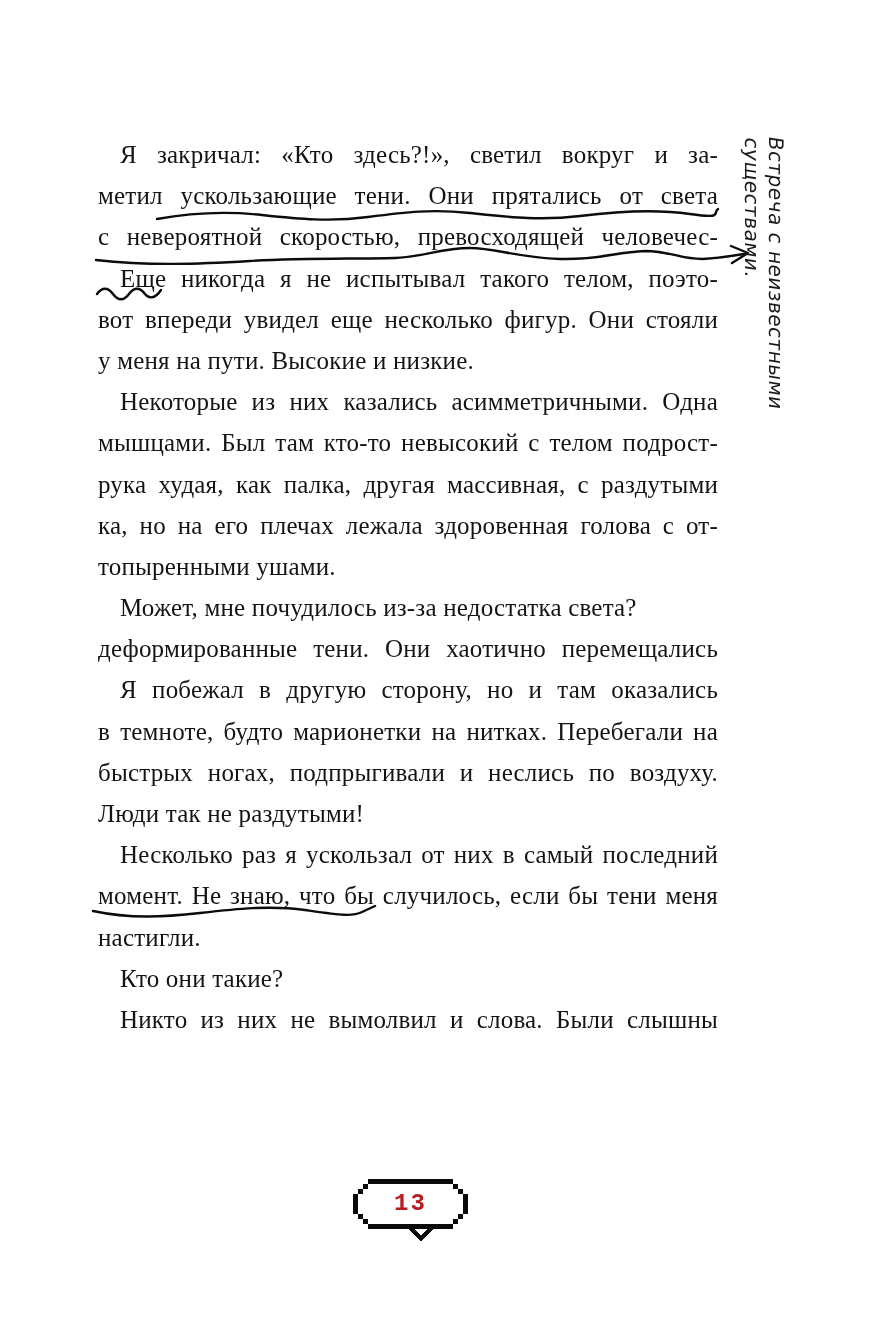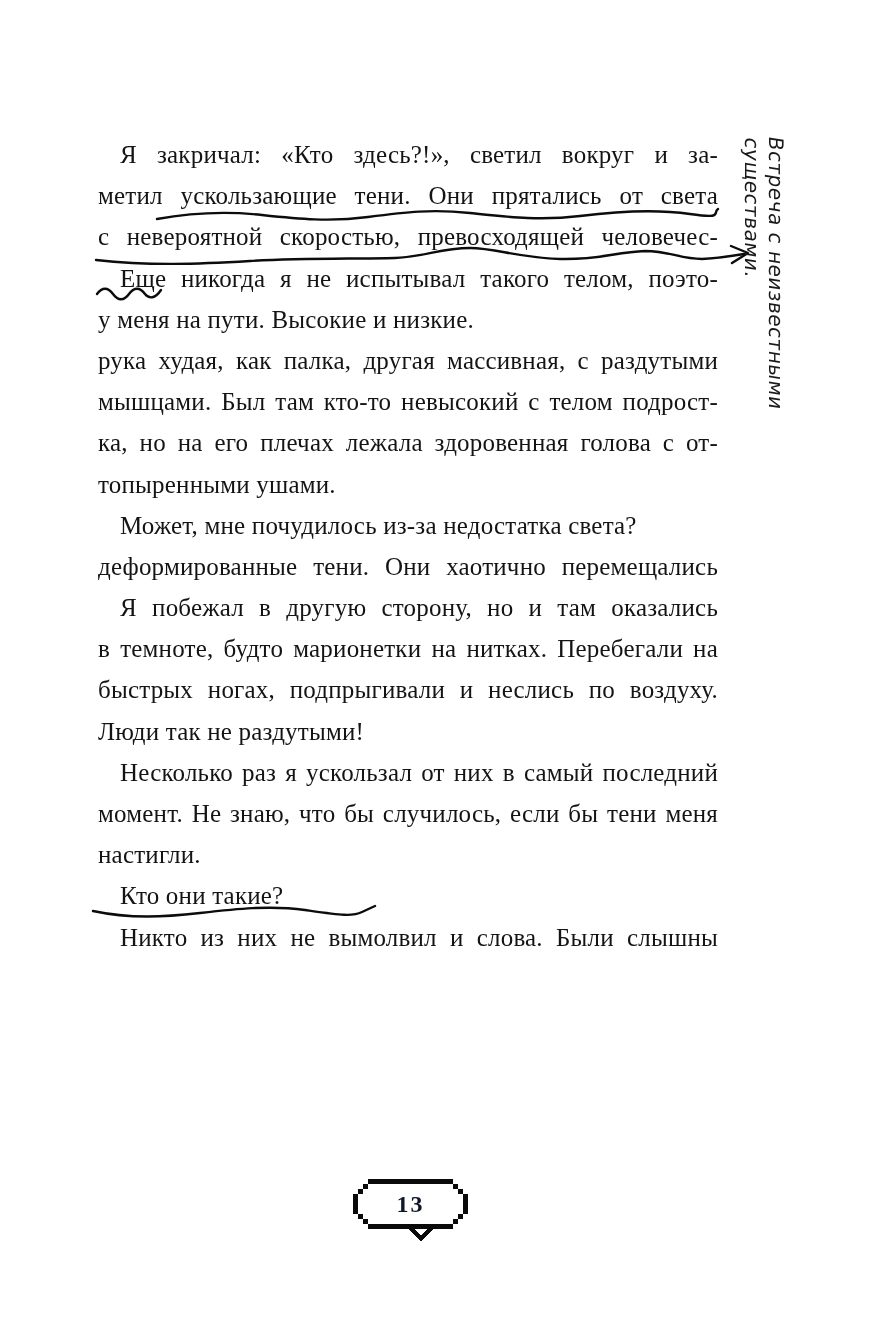--- a/index.html
+++ b/index.html
@@ -34,37 +34,39 @@
     font-family:"DejaVu Sans", sans-serif;font-style:italic;
     font-size:20px;color:#1a1a1a;letter-spacing:0.5px;
     transform:skewY(-2deg);
   }
   
   .bubble-wrap{position:absolute;left:350px;top:1177px;width:130px;height:70px;}
   .bubble-svg{position:absolute;left:0;top:0;}
   .page-num{
     position:absolute;left:3px;top:3px;width:115px;height:48px;
     text-align:center;line-height:48px;
-    font-family:Liberation Serif, serif;font-weight:bold;
-    font-size:24px;color:#0f172a;letter-spacing:2px;
+    font-family:Liberation Mono, monospace;font-weight:bold;
+    font-size:24px;color:#b91c1c;letter-spacing:2px;
   }
 </style>
 </head>
 <body>
 
 <div class="page">
 
   <div class="body-text">
       <div class="tline ind jst">Я закричал: «Кто здесь?!», светил вокруг и за-</div>
       <div class="tline jst">метил ускользающие тени. Они прятались от света</div>
       <div class="tline jst">с невероятной скоростью, превосходящей человечес-</div>
       <div class="tline ind jst">Еще никогда я не испытывал такого телом, поэто-</div>
+      <div class="tline jst">вот впереди увидел еще несколько фигур. Они стояли</div>
       <div class="tline">у меня на пути. Высокие и низкие.</div>
+      <div class="tline ind jst">Некоторые из них казались асимметричными. Одна</div>
+      <div class="tline jst">мышцами. Был там кто-то невысокий с телом подрост-</div>
       <div class="tline jst">рука худая, как палка, другая массивная, с раздутыми</div>
-      <div class="tline jst">мышцами. Был там кто-то невысокий с телом подрост-</div>
       <div class="tline jst">ка, но на его плечах лежала здоровенная голова с от-</div>
       <div class="tline">топыренными ушами.</div>
       <div class="tline ind">Может, мне почудилось из-за недостатка света?</div>
       <div class="tline jst">деформированные тени. Они хаотично перемещались</div>
       <div class="tline ind jst">Я побежал в другую сторону, но и там оказались</div>
       <div class="tline jst">в темноте, будто марионетки на нитках. Перебегали на</div>
       <div class="tline jst">быстрых ногах, подпрыгивали и неслись по воздуху.</div>
       <div class="tline">Люди так не раздутыми!</div>
       <div class="tline ind jst">Несколько раз я ускользал от них в самый последний</div>
       <div class="tline jst">момент. Не знаю, что бы случилось, если бы тени меня</div>

